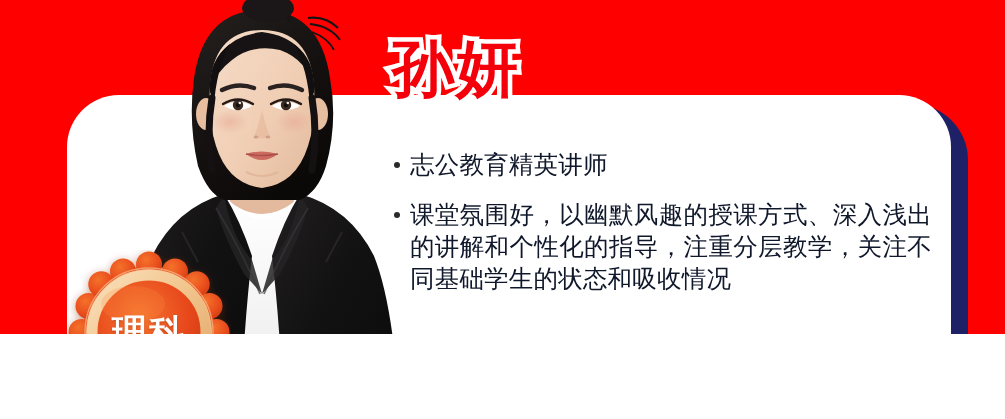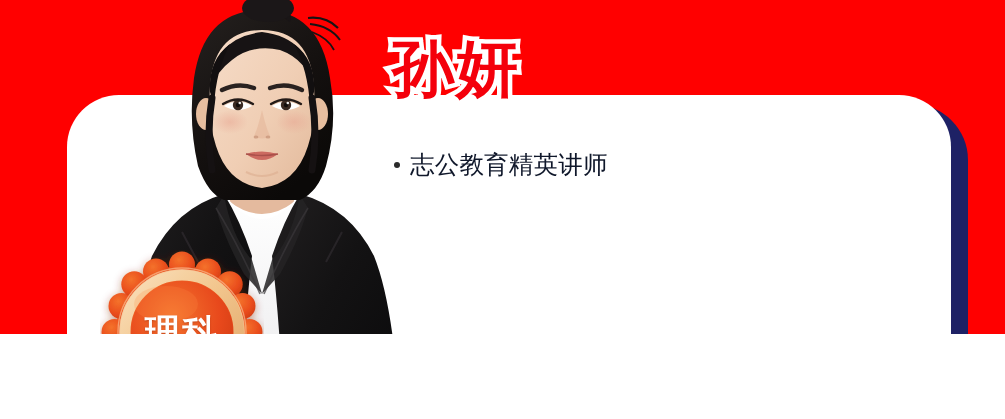--- a/index.html
+++ b/index.html
@@ -106,21 +106,21 @@
     width: 300px;
     height: 425px;
     z-index: 5;
     pointer-events: none;
   }
   .portrait svg { display: block; width: 100%; height: 100%; }
 
   
   .badge {
     position: absolute;
-    left: 100px;
+    left: 67px;
     top: 250px;
     width: 164px;
     height: 164px;
     z-index: 7;
     text-align: right;
   }
   .badge svg { display: block; width: 100%; height: 100%; }
 
   .badge-text {
     position: absolute;
@@ -279,20 +279,24 @@
       <path d="M134 178 Q 150 186 166 178" stroke="#DCAE90" stroke-width="2" fill="none" opacity=".6"></path>
     </svg>
   </div>
 
   <div class="content">
     <div class="teacher-name">孙妍</div>
     <ul class="bullets">
       <li class="bullet">
         <span class="dot"></span>
         <span>志公教育精英讲师</span>
+      </li>
+      <li class="bullet">
+        <span class="dot"></span>
+        <span>课堂氛围好，以幽默风趣的授课方式、深入浅出的讲解和个性化的指导，注重分层教学，关注不同基础学生的状态和吸收情况</span>
       </li>
     </ul>
   </div>
 
   <div class="badge">
     <svg viewBox="0 0 164 164" xmlns="http://www.w3.org/2000/svg">
       <defs>
         <radialGradient id="scalg" cx="38%" cy="32%" r="78%">
           <stop offset="0%" stop-color="#F4722B"></stop>
           <stop offset="60%" stop-color="#EA4E1D"></stop>

